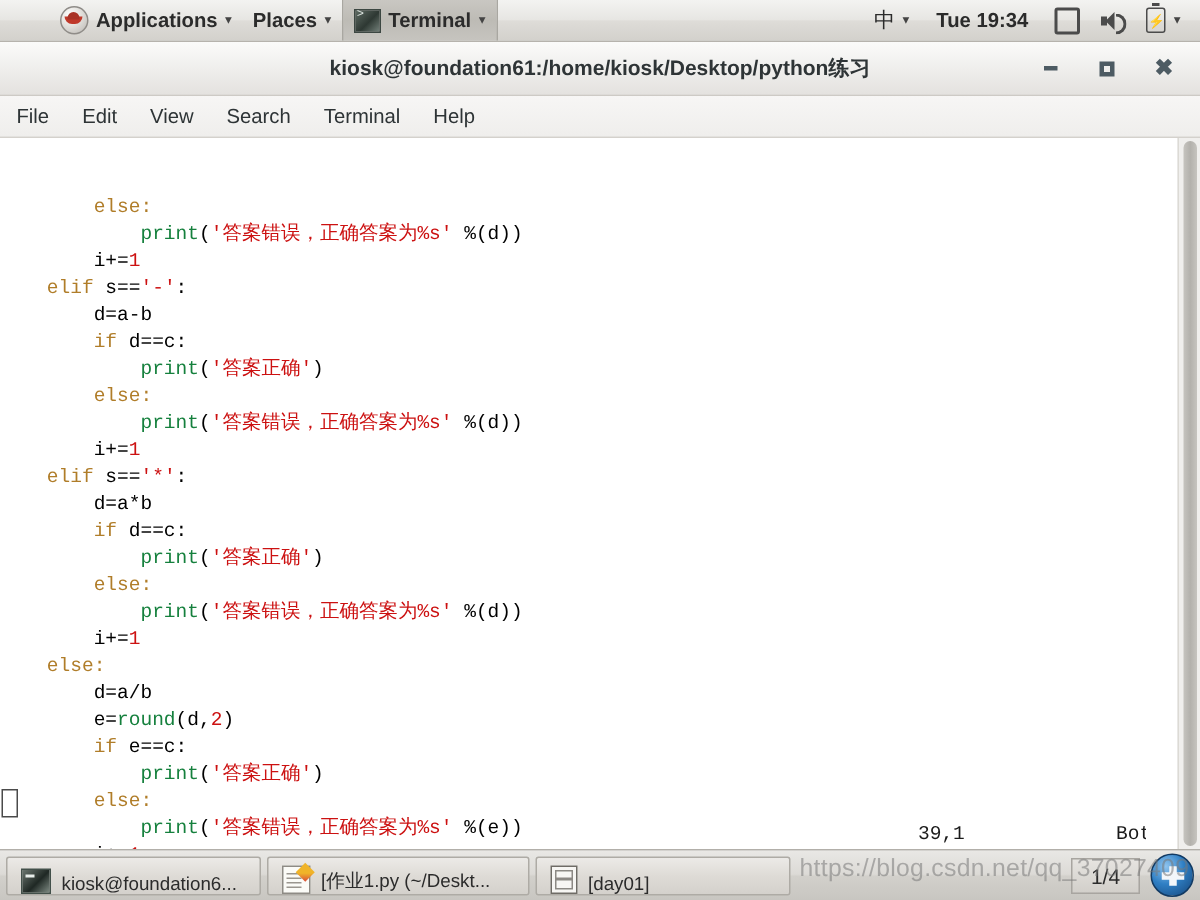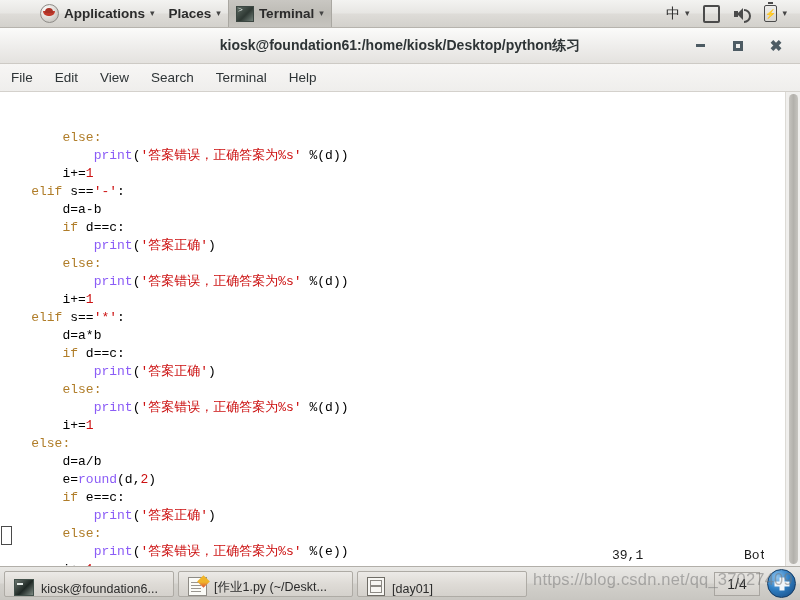--- a/index.html
+++ b/index.html
@@ -139,21 +139,21 @@
     flex: 1 1 auto; position: relative;
     font-family: "Liberation Mono", "DejaVu Sans Mono", monospace;
     font-size: 13px; line-height: 18px;
     color: #000000;
     padding-top: 1px;
     white-space: pre;
     overflow: hidden;
   }
   .code-line { height: 18px; white-space: pre; }
   .tok-kw { color: #b07d29; }
-  .tok-fn { color: #8b5cf6; font-family: Liberation Mono, monospace; }
+  .tok-fn { color: #15803d; font-family: Liberation Mono, monospace; }
   .tok-str { color: #cc1111; }
   .tok-num { color: #cc1111; }
   .tok-plain { color: #000000; }
 
   .cursor-box {
     position: absolute; left: 1px; top: 434px;
     width: 9px; height: 17px;
     border: 1px solid #4a4a4a; background: transparent;
   }
 
@@ -284,20 +284,23 @@
       <div class="panel-item active">
         <span class="term-icon-sm"></span>
         <span class="panel-label">Terminal</span>
         <span class="caret">▾</span>
       </div>
     </div>
     <div class="panel-right">
       <div class="panel-item">
         <span class="ime-char">中</span>
         <span class="caret">▾</span>
+      </div>
+      <div class="panel-item">
+        <span class="clock">Tue 19:34</span>
       </div>
       <div class="panel-item">
         <span class="icon-display tray-icon"></span>
       </div>
       <div class="panel-item">
         <span class="icon-speaker tray-icon">
           <span class="spk"></span>
             <span class="cone"></span>
             <span class="wave"></span>
         </span>

